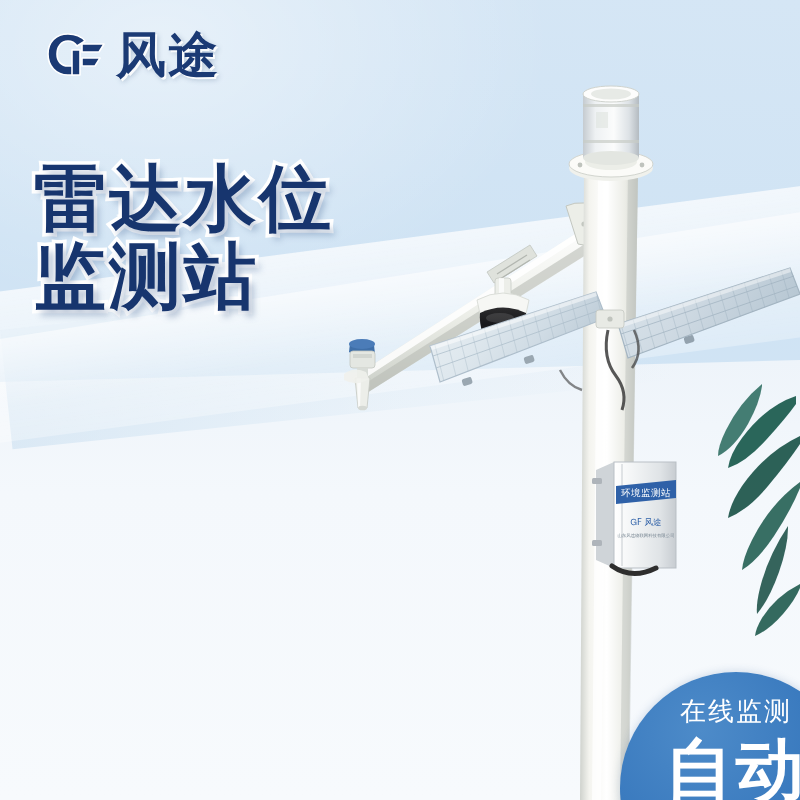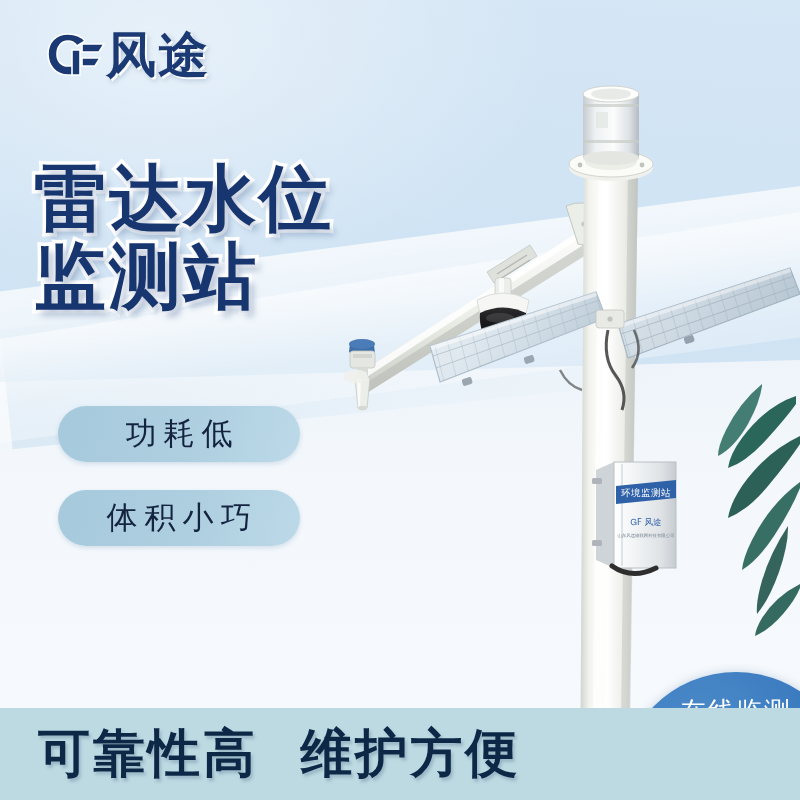--- a/index.html
+++ b/index.html
@@ -45,21 +45,21 @@
     transform:rotate(-9deg);
     transform-origin:left center;
   }
   .diag-edge {
     position:absolute; left:0; top:330px; width:900px; height:120px;
     background:linear-gradient(110deg,rgba(186,214,236,.45) 0%,rgba(214,232,245,.25) 45%,rgba(255,255,255,0) 75%);
     transform:rotate(-6deg); transform-origin:left top;
   }
 
   
-  .logo { position:absolute; left:44px; top:30px; display:flex; align-items:center; }
+  .logo { position:absolute; left:44px; top:30px; display:flex; align-items:center; gap:10px; }
   .logo-mark { width:62px; height:50px; }
   .logo-text {
     font-size:50px; font-weight:bold; color:#1b3a74;
     font-family:"DejaVu Sans","Liberation Sans",sans-serif;
     letter-spacing:2px; line-height:1;
     text-shadow:2px 2px 0 rgba(255,255,255,.9), 3px 3px 5px rgba(60,90,130,.28);
   }
 
   
   .headline {
@@ -331,31 +331,20 @@
         <path d="M38 14 L60 14 L55 22 L38 22 Z"></path>
         <path d="M38 28 L56 28 L51 36 L38 36 Z"></path>
       </g>
     </svg>
     <div class="logo-text">风途</div>
   </div>
 
   <div class="headline">雷达水位
 监测站</div>
 
-  <div class="pills">
-    <div class="pill">
-      <span>功耗低</span>
-    </div>
-    <div class="pill">
-      <span>体积小巧</span>
-    </div>
-  </div>
 
   <div class="badge">
     <div class="badge-sub">在线监测</div>
     <div class="badge-main">自动</div>
   </div>
 
-  <div class="bottom-bar">
-    <div class="bb-text">可靠性高  维护方便</div>
-  </div>
 
 </div>
 
 </body></html>

